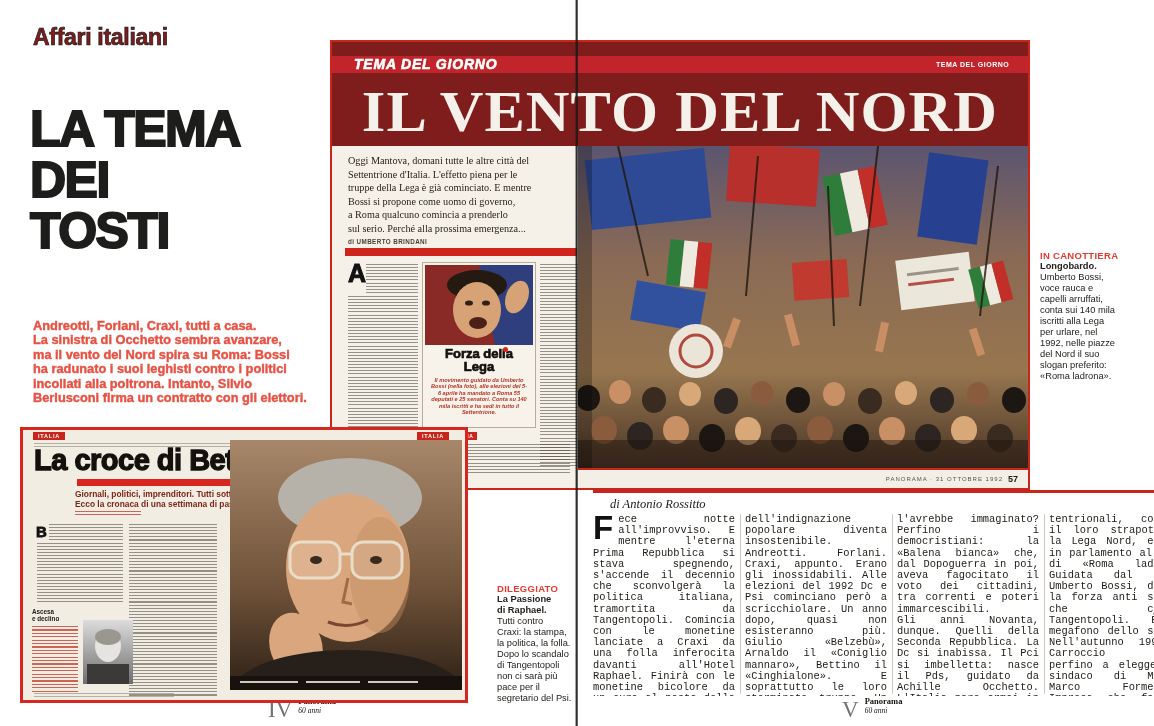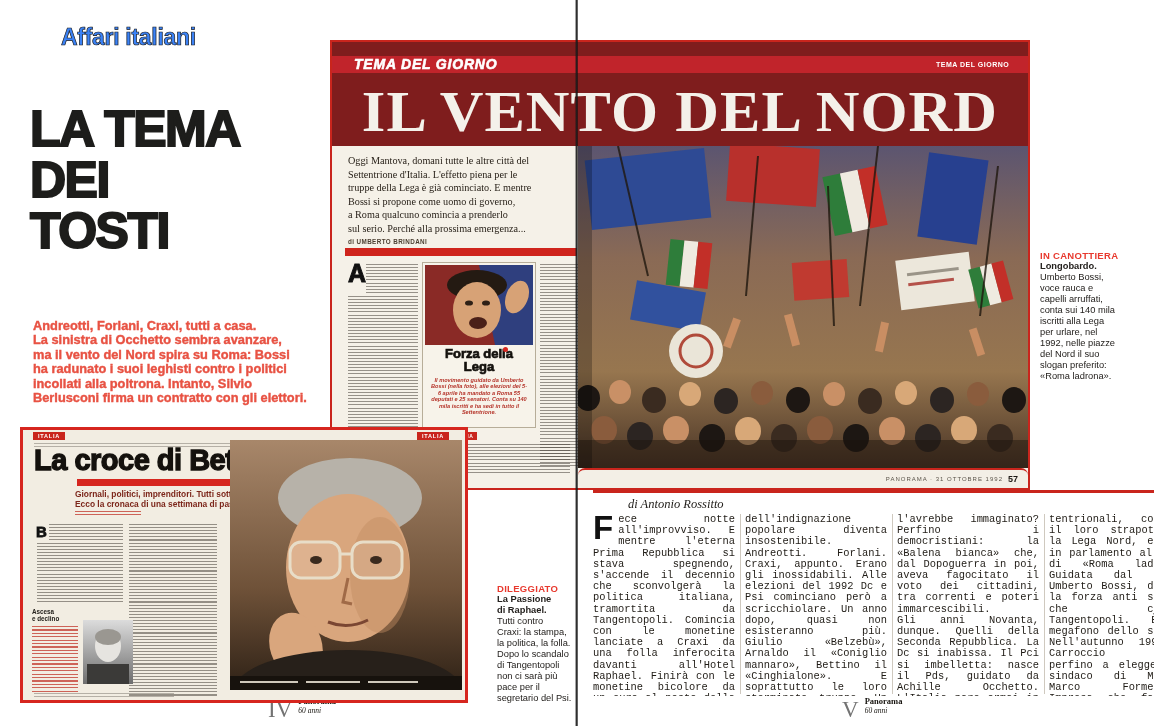--- a/index.html
+++ b/index.html
@@ -7,21 +7,21 @@
           font-family:"Liberation Sans","DejaVu Sans",sans-serif;}
   .abs{position:absolute;}
   .serif{font-family:"Liberation Serif","DejaVu Serif",serif;}
   .pre{white-space:pre-line;}
   
   .mt{background-image:repeating-linear-gradient(to bottom,rgba(72,66,58,.55) 0 1px,transparent 1px 3.1px);}
   .mt-red{background-image:repeating-linear-gradient(to bottom,rgba(190,40,28,.7) 0 1.2px,transparent 1.2px 3.4px);}
   .mt-lite{background-image:repeating-linear-gradient(to bottom,rgba(90,84,76,.4) 0 1px,transparent 1px 2.6px);}
 
   
-  .section-title{font-size:23px;font-weight:700;color:#3b82f6;-webkit-text-stroke:.7px #171717;letter-spacing:-.3px;margin-left:28px;}
+  .section-title{font-size:23px;font-weight:700;color:#7f1d1d;-webkit-text-stroke:.7px #171717;letter-spacing:-.3px;}
   .big-line{font-size:50px;line-height:51px;font-weight:700;color:#1d1d1b;
             -webkit-text-stroke:2px #1d1d1b;letter-spacing:-1.5px;}
   .big-line.red{color:#e8392e;-webkit-text-stroke:2px #e8392e;font-style:italic;}
   .deck{font-size:12.8px;line-height:14.4px;font-weight:700;color:#e85243;-webkit-text-stroke:.4px #e85243;}
 
   
   .scan{left:330px;top:40px;width:700px;height:450px;border:2px solid #c9251d;box-sizing:border-box;background:#f5f1e8;}
   .banner{left:0;top:0;width:696px;height:104px;background:#7f1d1d;}
   .stripe{left:0;top:14px;width:696px;height:17px;background:#c1242b;}
   .tema-left{left:22px;top:14px;font-size:14px;font-weight:700;font-style:italic;color:#fff;
@@ -35,39 +35,39 @@
   .dropA{left:16px;top:220px;font-size:25px;font-weight:700;color:#111;-webkit-text-stroke:1px #111;line-height:22px;}
 
   .bossi-box{left:90px;top:220px;width:114px;height:166px;background:#f7f3ea;border:1px solid #b7ad99;box-sizing:border-box;}
   .box-title{left:0;top:84px;width:100%;text-align:center;font-size:13px;line-height:13px;font-weight:700;
              color:#14110d;-webkit-text-stroke:.7px #14110d;}
   .box-dot{position:absolute;left:80px;top:84px;width:5px;height:5px;border-radius:50%;background:#d6261f;}
   .box-cap{left:7px;top:114px;width:98px;font-size:5.6px;line-height:6.4px;font-style:italic;font-weight:700;color:#b5342a;text-align:center;}
   .mini-tag{font-size:5px;font-weight:700;color:#fff;background:#c9251d;padding:1px 4px;letter-spacing:.6px;}
 
   .scan-footer{left:246px;top:426px;width:450px;height:20px;background:#f3efe6;border-top:2px solid #c9251d;box-sizing:border-box;
-               display:flex;justify-content:flex-end;align-items:center;gap:5px;padding-right:10px;border-radius:7px;}
+               display:flex;justify-content:flex-end;align-items:center;gap:5px;padding-right:10px;}
   .scan-footer .ft{font-size:6px;letter-spacing:1px;color:#5a544a;}
   .scan-footer .pn{font-size:9px;font-weight:700;color:#1c1814;}
 
   
   .inset{left:20px;top:427px;width:448px;height:276px;border:3px solid #d6261f;box-sizing:border-box;background:#f2ede2;z-index:4;}
   .it-tag{font-size:5.5px;font-weight:700;color:#fff;background:#c9251d;padding:1px 5px;letter-spacing:.8px;}
   .croce{left:11px;top:14px;font-size:29px;font-weight:700;color:#14110d;-webkit-text-stroke:1.3px #14110d;letter-spacing:-.5px;}
   .croce-bar{left:54px;top:49px;width:252px;height:7px;background:#d6261f;}
   .croce-deck{left:52px;top:60px;font-size:8.4px;line-height:9.6px;font-weight:700;color:#7c261a;}
 
   
   .kicker{font-size:9.5px;font-weight:700;color:#e8392e;letter-spacing:.3px;}
   .cap-lead{font-size:9.3px;line-height:11px;font-weight:700;color:#24211e;}
   .cap-body{font-size:9.3px;line-height:11px;font-weight:500;color:#24211e;}
 
   
   .art-rule{left:593px;top:490px;width:561px;height:3px;background:#c9251d;}
-  .art-byline{left:628px;top:497px;font-size:12.5px;font-style:italic;color:#1e1b17;}
+  .art-byline{left:610px;top:497px;font-size:12.5px;font-style:italic;color:#1e1b17;}
   .art-col{top:514px;width:142px;height:182px;font-size:10.4px;line-height:11.2px;text-align:justify;
            color:#1f1b15;overflow:hidden;font-family:Liberation Mono, monospace;}
   .art-col.first::first-letter{font-family:"Liberation Sans","DejaVu Sans",sans-serif;font-weight:700;
            -webkit-text-stroke:1.2px #111;font-size:33px;float:left;line-height:26px;padding:1px 5px 0 0;color:#111;}
   .col-rule{top:514px;width:1px;height:180px;background:#cfc9bf;}
 
   
   .folio{display:flex;align-items:flex-start;gap:6px;}
   .folio .roman{font-size:23px;color:#737373;font-weight:400;}
   .folio .brand{font-size:8.5px;font-weight:700;color:#17140f;line-height:9px;}

